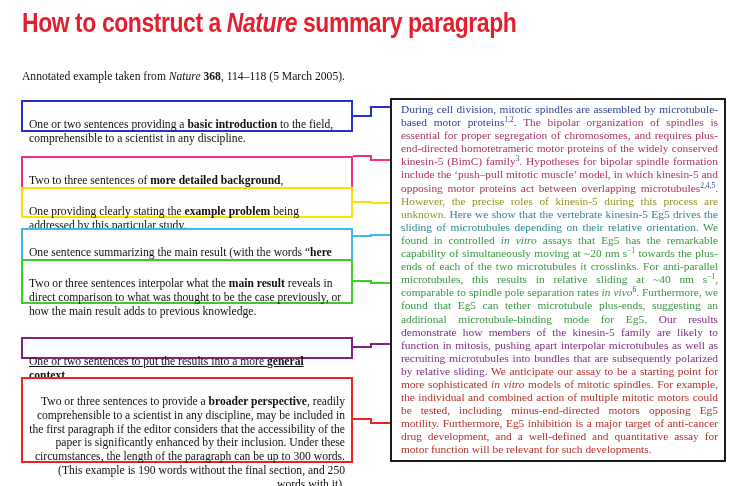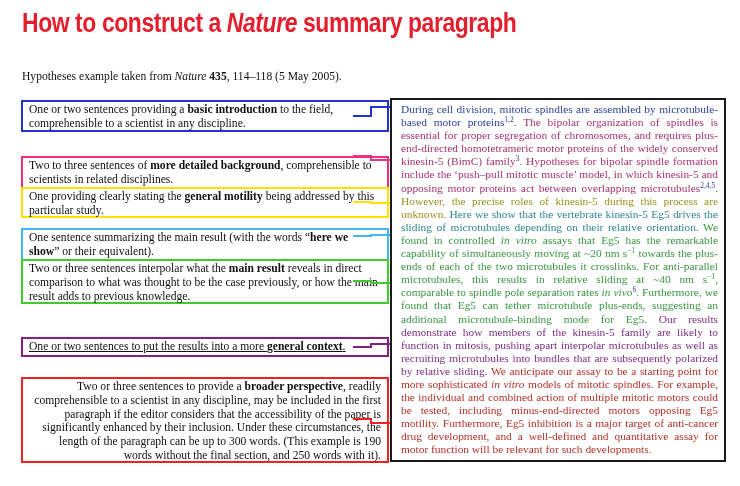--- a/index.html
+++ b/index.html
@@ -9,23 +9,23 @@
     font-family:"Liberation Sans",sans-serif;font-weight:bold;font-size:27px;
     letter-spacing:-0.5px;white-space:nowrap;
     transform:scaleX(0.85);transform-origin:left top;
   }
   .page-title i{font-style:italic;}
   .subtitle{
     position:absolute;left:22px;top:70px;margin:0;
     font-size:11.6px;color:#111;white-space:nowrap;
   }
   .ann-box{
-    position:absolute;left:21px;width:368px;box-sizing:border-box;
+    position:absolute;left:21px;width:332px;box-sizing:border-box;
     border:2px solid #84cc16;background:#fff;
-    padding:1px 6px 2px 6px;
+    padding:16px 6px 2px 6px;
     font-size:11.6px;line-height:13.8px;color:#101010;
   }
   #ann-0{top:100px;height:32px;}
   #ann-1{top:156px;height:33px;}
   #ann-2{top:187px;height:31px;}
   #ann-3{top:220px;height:33px;margin-top:8px;}
   #ann-4{top:259px;height:45px;}
   #ann-5{top:337px;height:20px;}
   #ann-6{top:377px;height:86px;text-align:right;}
   .connectors{position:absolute;left:0;top:0;width:740px;height:486px;pointer-events:none;}
@@ -40,26 +40,26 @@
   }
   .summary-text i,.ann-box i{font-style:italic;}
   .summary-text b,.ann-box b{font-weight:bold;}
   sup{font-size:7.5px;line-height:0;position:relative;vertical-align:baseline;top:-4px;}
 </style>
 </head>
 <body>
 
 <h1 class="page-title" style="color: rgb(228, 30, 45);"><span>How to construct a </span><i>Nature</i><span> summary paragraph</span></h1>
 
-<p class="subtitle"><span>Hypotheses example taken from </span><i>Nature</i><span> </span><b>435</b><span>, 114–118 (5 May 2005).</span></p>
+<p class="subtitle"><span>Annotated example taken from </span><i>Nature</i><span> </span><b>368</b><span>, 114–118 (5 March 2005).</span></p>
 
 <div>
   <div class="ann-box" id="ann-0" style="border-color: rgb(36, 51, 204);"><span>One or two sentences providing a </span><b>basic introduction</b><span> to the field, comprehensible to a scientist in any discipline.</span></div>
   <div class="ann-box" id="ann-1" style="border-color: rgb(238, 47, 130);"><span>Two to three sentences of </span><b>more detailed background</b><span>, comprehensible to scientists in related disciplines.</span></div>
-  <div class="ann-box" id="ann-2" style="border-color: rgb(255, 225, 0);"><span>One providing clearly stating the </span><b>general motility</b><span> being addressed by this particular study.</span></div>
+  <div class="ann-box" id="ann-2" style="border-color: rgb(255, 225, 0);"><span>One providing clearly stating the </span><b>example problem</b><span> being addressed by this particular study.</span></div>
   <div class="ann-box" id="ann-3" style="border-color: rgb(65, 182, 240);"><span>One sentence summarizing the main result (with the words “</span><b>here we show</b><span>” or their equivalent).</span></div>
   <div class="ann-box" id="ann-4" style="border-color: rgb(62, 204, 40);"><span>Two or three sentences interpolar what the </span><b>main result</b><span> reveals in direct comparison to what was thought to be the case previously, or how the main result adds to previous knowledge.</span></div>
   <div class="ann-box" id="ann-5" style="border-color: rgb(134, 32, 127); text-decoration: underline;"><span>One or two sentences to put the results into a more </span><b>general context</b><span>.</span></div>
   <div class="ann-box" id="ann-6" style="border-color: rgb(238, 34, 34);"><span>Two or three sentences to provide a </span><b>broader perspective</b><span>, readily comprehensible to a scientist in any discipline, may be included in the first paragraph if the editor considers that the accessibility of the paper is significantly enhanced by their inclusion. Under these circumstances, the length of the paragraph can be up to 300 words. (This example is 190 words without the final section, and 250 words with it).</span></div>
 </div>
 
 <svg class="connectors" viewBox="0 0 740 486">
   <polyline points="353,116 371,116 371,107 390,107" stroke="#2433cc"></polyline>
   <polyline points="353,156 371,156 371,160 390,160" stroke="#ee2f82"></polyline>
   <polyline points="353,202 371,202 371,203 390,203" stroke="#ffe100"></polyline>

